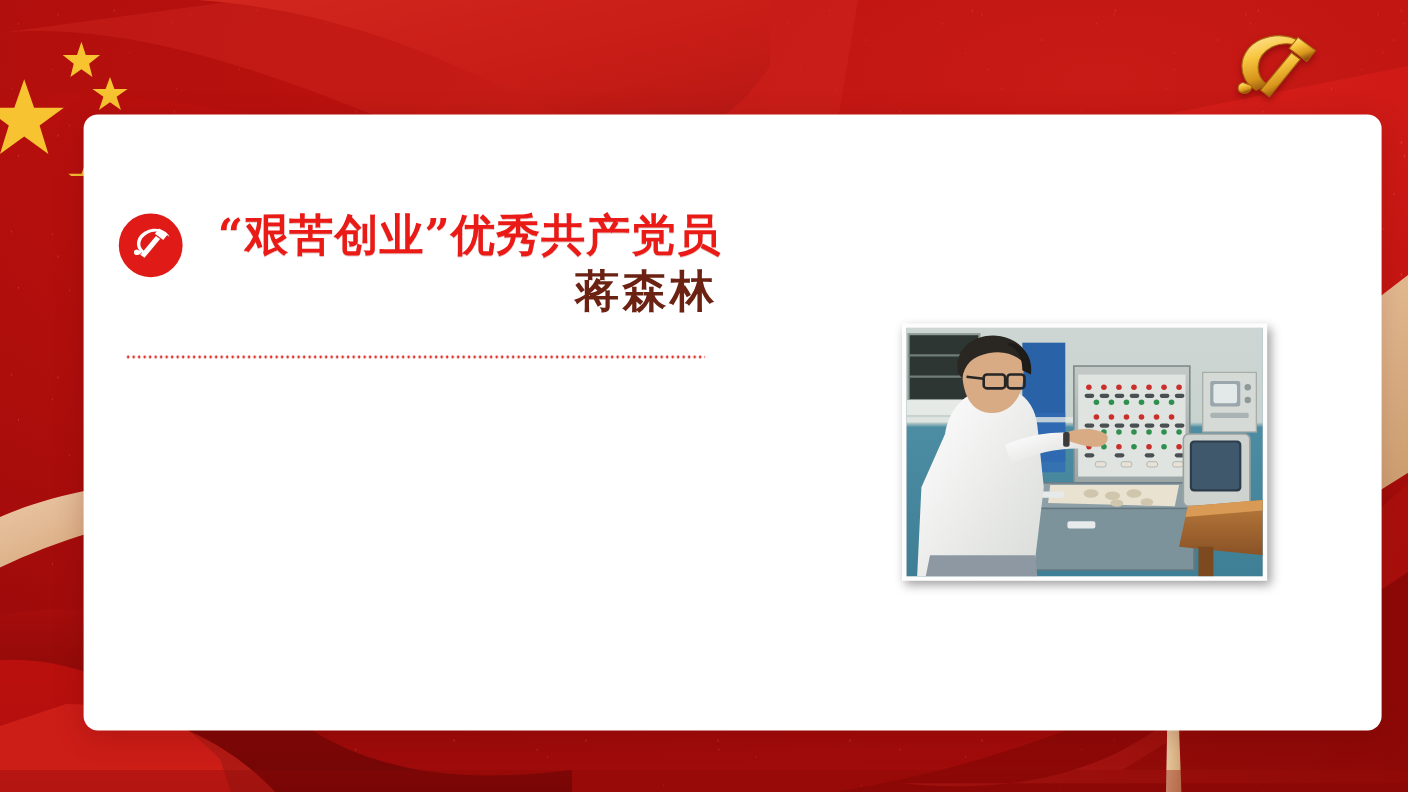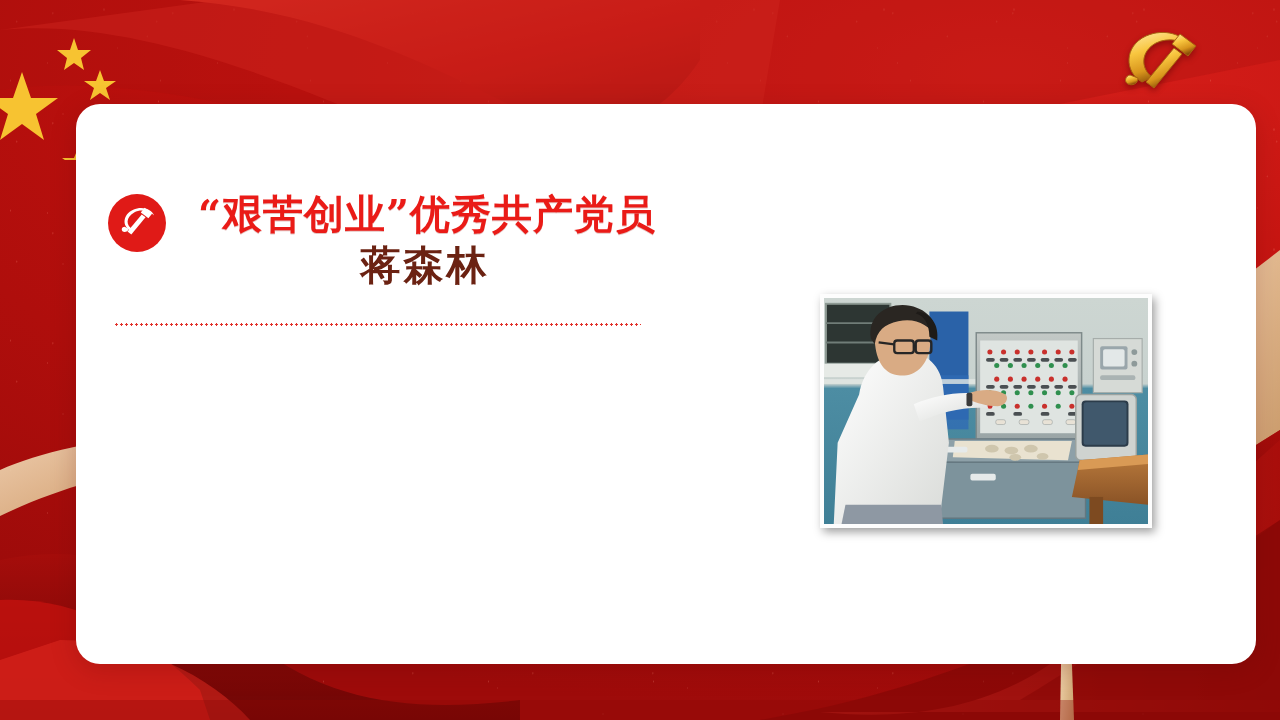--- a/index.html
+++ b/index.html
@@ -51,21 +51,21 @@
   .emblem-tr{ position:absolute; right:62px; top:22px; width:110px; height:82px; }
   .emblem-tr svg{ width:100%; height:100%; display:block;
     filter:drop-shadow(0 3px 3px rgba(80,0,0,.45)); }
 
   
   .card{
     position:absolute;
     left:76px; top:104px;
     width:1180px; height:560px;
     background:#fff;
-    border-radius:24px;
+    border-radius:13px;
     box-shadow:0 6px 26px rgba(90,0,0,.22);
     overflow:hidden;
   }
 
   
   .hdr{
     position:absolute; left:32px; top:88px;
     width:596px;
   }
   .badge{
@@ -87,21 +87,21 @@
     white-space:nowrap;
     text-shadow:0 1px 0 rgba(150,10,5,.25);
   }
   .title-name{
     font-family:"DejaVu Serif","Liberation Serif",serif;
     font-weight:bold;
     font-size:40px;
     line-height:1.2;
     letter-spacing:3px;
     color:#6b2212;
-    text-align:center;
+    text-align:right;
     padding-right:52px;
     margin-top:4px;
   }
 
   
   .divider{
     position:absolute;
     left:38px; top:219px;
     width:527px; height:3px;
     background-image:radial-gradient(circle, #e2322b 0 1.1px, transparent 1.4px);

